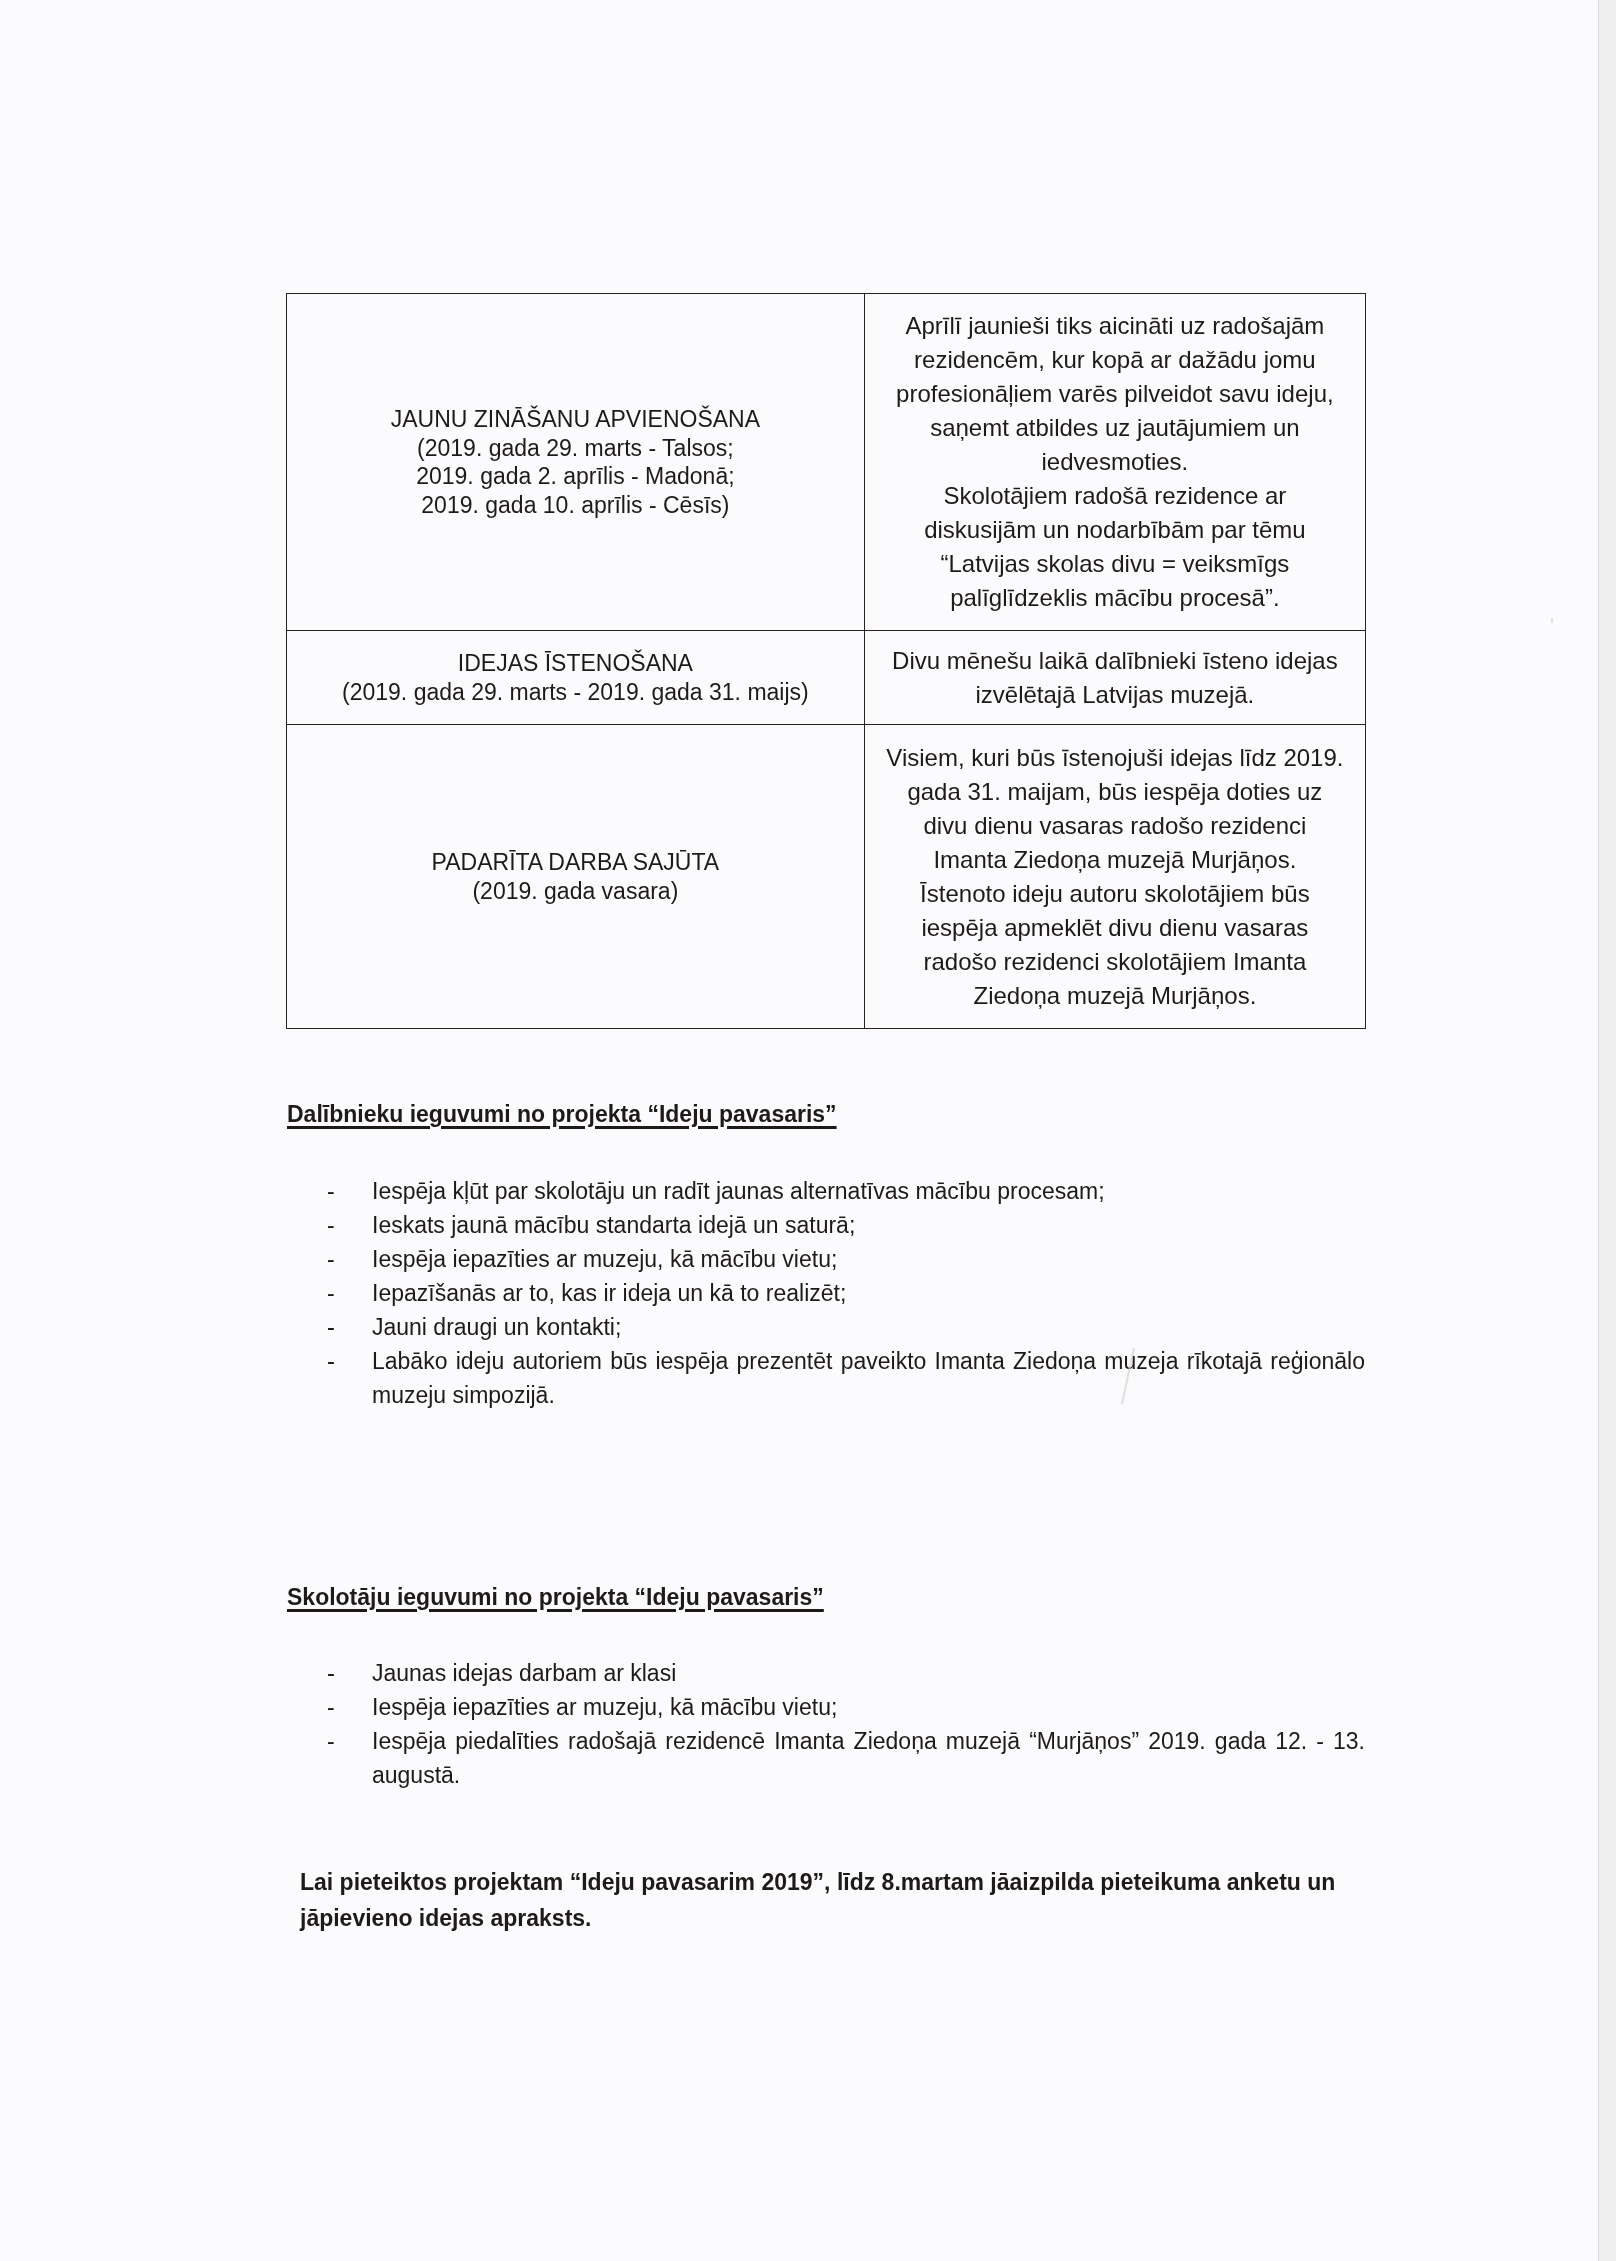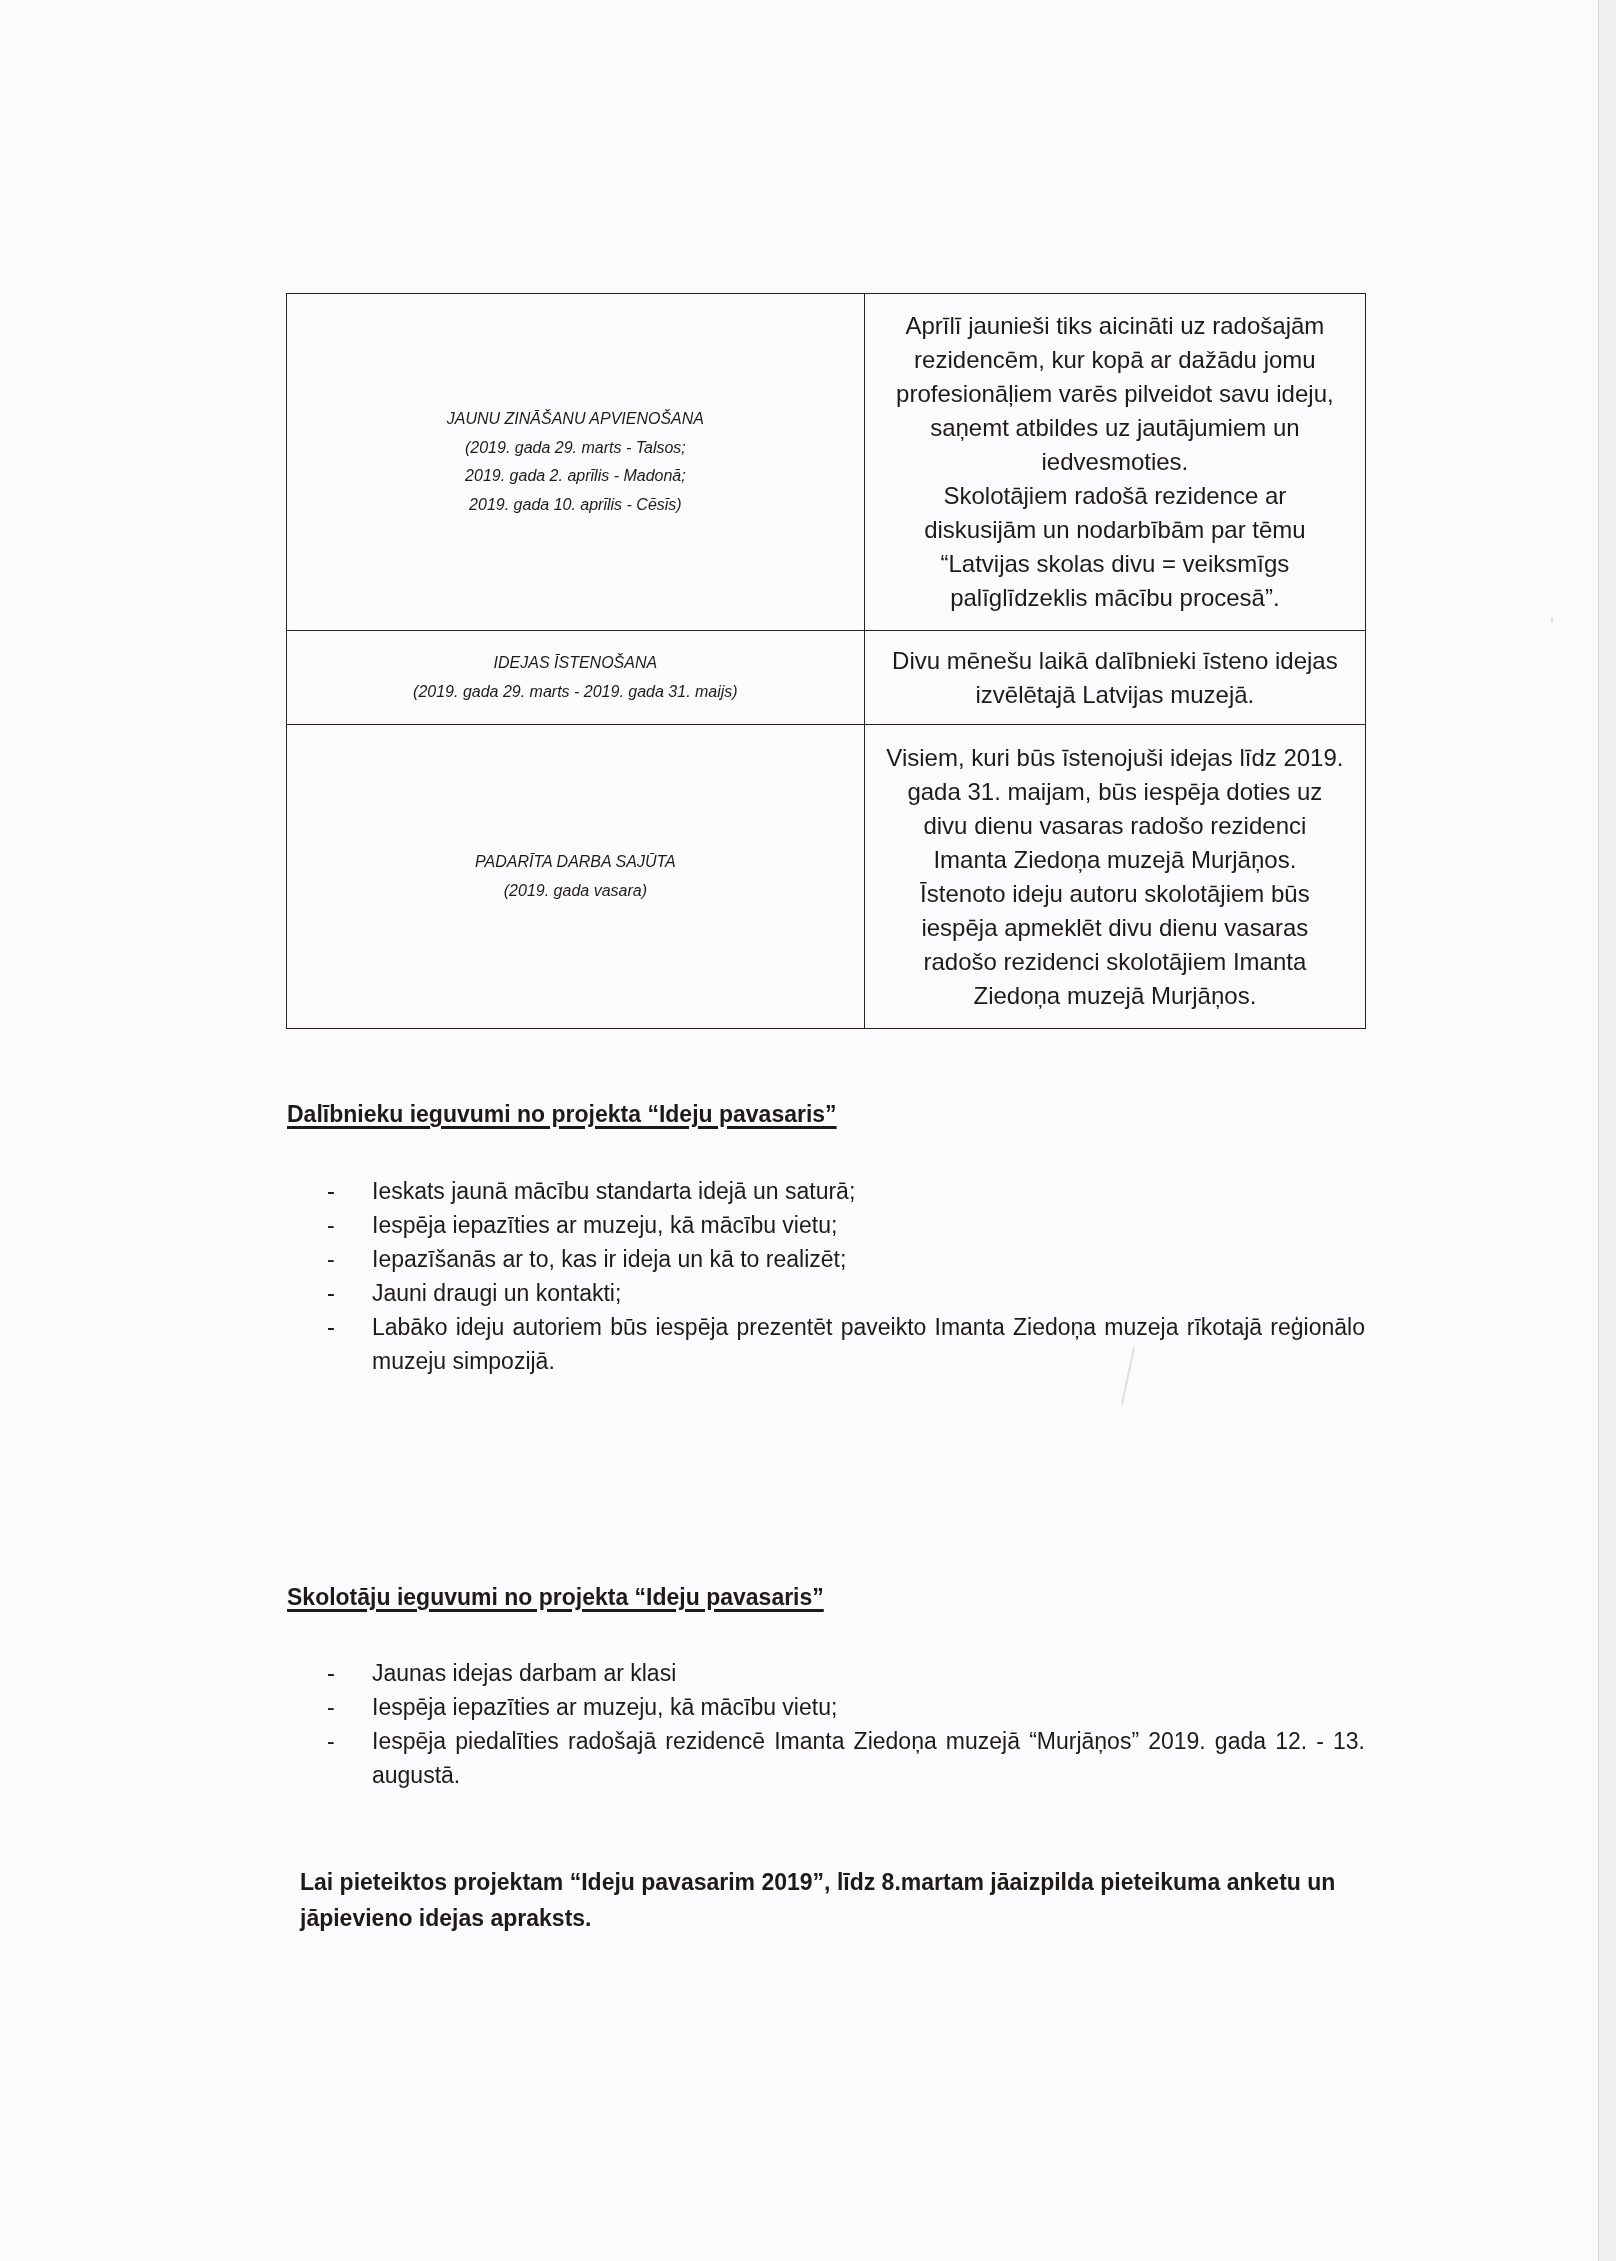--- a/index.html
+++ b/index.html
@@ -35,22 +35,21 @@
     .schedule-table td {
       border: 1.9px solid #2a2220;
       text-align: center;
       vertical-align: middle;
       font-size: 24px;
       line-height: 34px;
       padding: 6.5px 10.4px;
     }
     .schedule-table td.phase {
       width: 556px;
-      font-style: italic;
-      font-size: 16px;
+      font-size: 23px;
       line-height: 28.5px;
     }
     .schedule-table tr.row-1 { height: 337px; }
     .schedule-table tr.row-2 { height: 94px; padding-left: 48px; }
     .schedule-table tr.row-3 { height: 304px; }
     .phase-line, .desc-line {
       display: block;
       white-space: nowrap;
     }
     .section {
@@ -157,21 +156,21 @@
         <span class="desc-line">radošo rezidenci skolotājiem Imanta</span>
         <span class="desc-line">Ziedoņa muzejā Murjāņos.</span>
       </td>
     </tr>
   </tbody>
 </table>
 
 <section class="section section-1">
   <h2 class="section-heading">Dalībnieku ieguvumi no projekta “Ideju pavasaris”</h2>
   <ul class="benefit-list">
-    <li class="benefit-item"><span class="bullet-dash">-</span></li>
+    <li class="benefit-item"><span class="bullet-dash">-</span><span>Iespēja kļūt par skolotāju un radīt jaunas alternatīvas mācību procesam;</span></li>
     <li class="benefit-item"><span class="bullet-dash">-</span><span>Ieskats jaunā mācību standarta idejā un saturā;</span></li>
     <li class="benefit-item"><span class="bullet-dash">-</span><span>Iespēja iepazīties ar muzeju, kā mācību vietu;</span></li>
     <li class="benefit-item"><span class="bullet-dash">-</span><span>Iepazīšanās ar to, kas ir ideja un kā to realizēt;</span></li>
     <li class="benefit-item"><span class="bullet-dash">-</span></li>
     <li class="benefit-item"><span class="bullet-dash">-</span><span>Jauni draugi un kontakti;</span></li>
     <li class="benefit-item"><span class="bullet-dash">-</span></li>
     <li class="benefit-item"><span class="bullet-dash">-</span><span>Labāko ideju autoriem būs iespēja prezentēt paveikto Imanta Ziedoņa muzeja rīkotajā reģionālo muzeju simpozijā.</span></li>
   </ul>
 </section>
 

